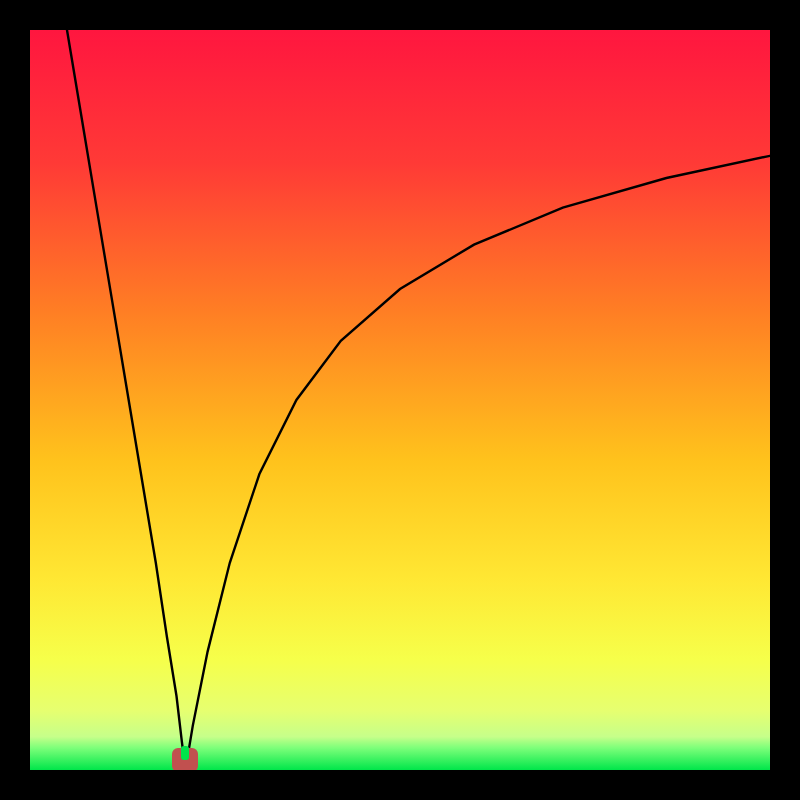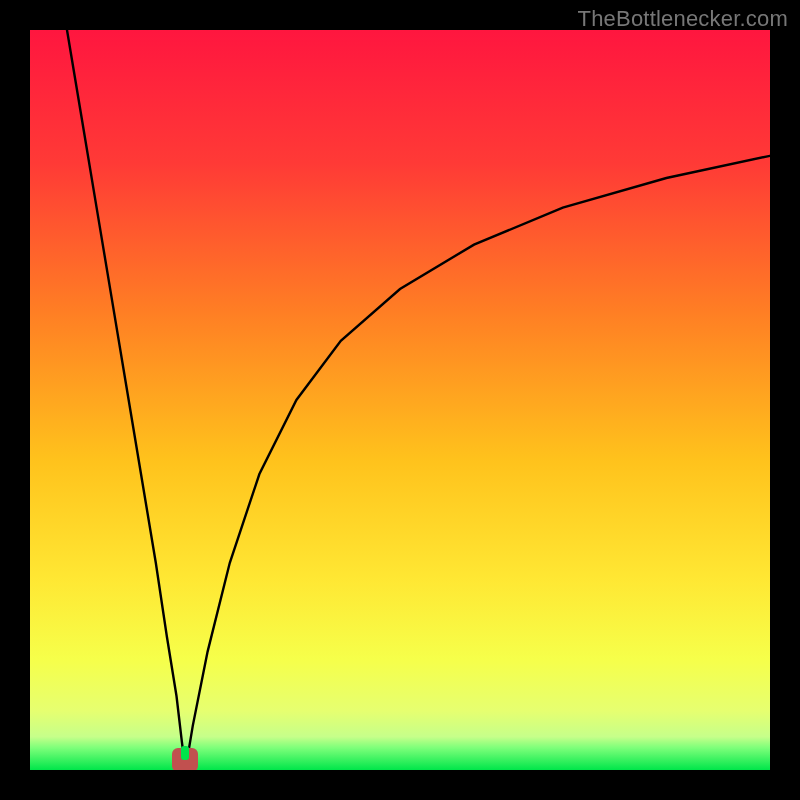--- a/index.html
+++ b/index.html
@@ -93,14 +93,13 @@
       <path id="left-path" fill="none" stroke="#000" stroke-width="2.4" stroke-linecap="round" d="M37.0 0.0 L51.8 88.8 L66.6 177.6 L81.4 266.4 L96.2 355.2 L111.0 444.0 L125.8 532.8 L136.9 606.8 L146.5 666.0 L151.7 710.4 L155.4 740.0"></path>
       <path id="right-path" fill="none" stroke="#000" stroke-width="2.4" stroke-linecap="round" d="M155.4 740.0 L162.8 695.6 L177.6 621.6 L199.8 532.8 L229.4 444.0 L266.4 370.0 L310.8 310.8 L370.0 259.0 L444.0 214.6 L532.8 177.6 L636.4 148.0 L740.0 125.8"></path>
     </svg>
 
     <div class="marker" id="marker" style="left: 142.4px; top: 718px;">
       <div class="notch"></div>
     </div>
 
   </div>
 
-  <div class="watermark">TheBottlenecker.com</div>
 </div>
 
 </body></html>

